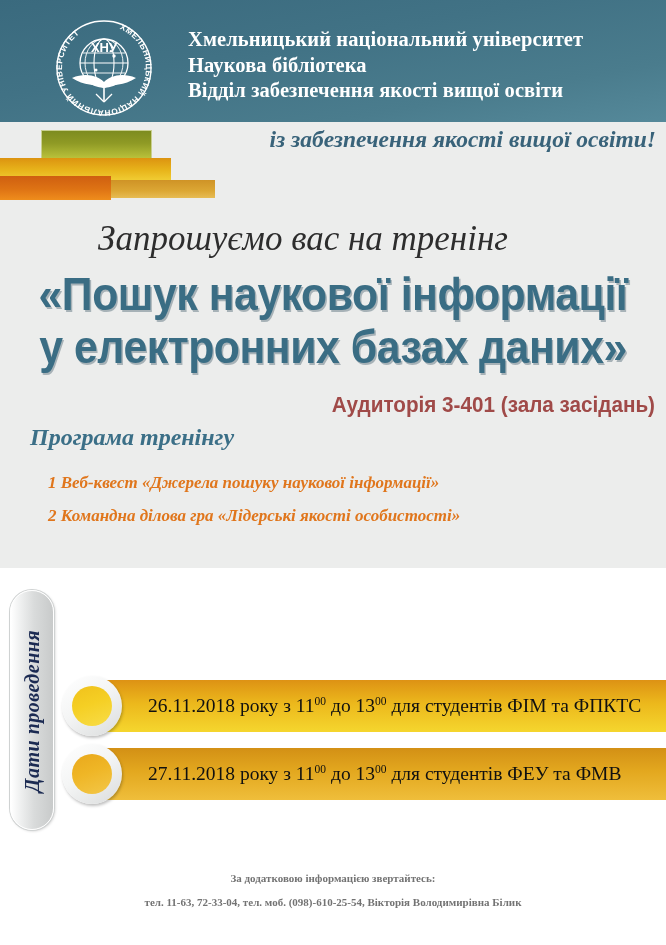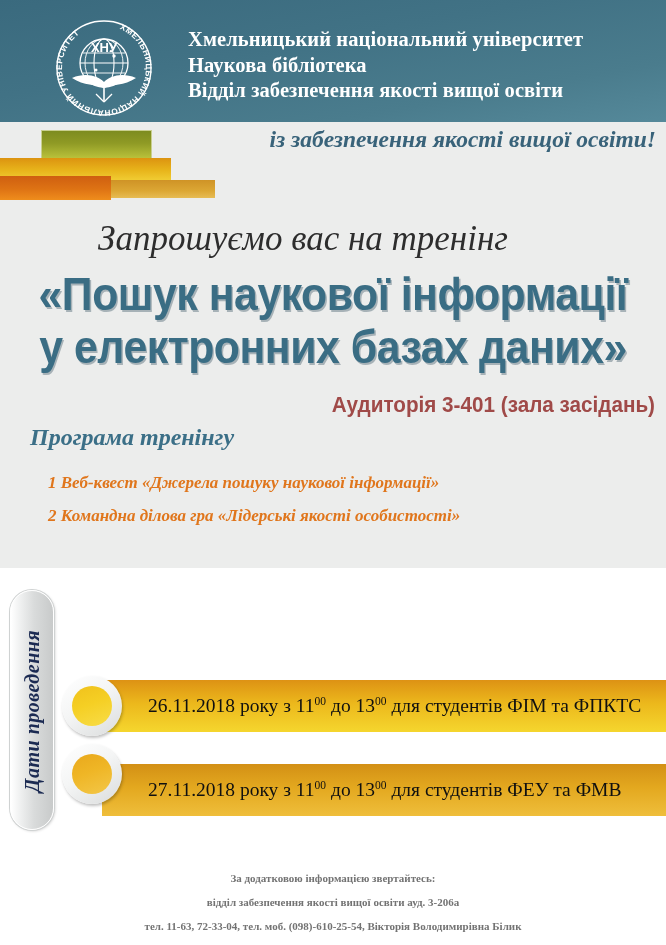--- a/index.html
+++ b/index.html
@@ -218,21 +218,21 @@
   .date-bar {
     position: absolute;
     left: 40px; top: 4px;
     width: 564px; height: 52px;
     box-sizing: border-box;
     display: flex;
     align-items: center;
   }
   .date-bar-1 { background: linear-gradient(180deg, #6f7a18 0%, #8e9a23 42%, #b4bd37 100%); }
   .date-bar-2 { background: linear-gradient(180deg, #dd9214 0%, #ecb81c 45%, #f5d62e 100%); }
-  .date-bar-3 { background: linear-gradient(180deg, #d39015 0%, #e3a81f 45%, #efbe3b 100%); margin-top: 16px; }
+  .date-bar-3 { background: linear-gradient(180deg, #d39015 0%, #e3a81f 45%, #efbe3b 100%); }
 
   .date-text {
     margin-left: 46px;
     color: #101010;
     font-family: "Liberation Serif", serif;
     font-size: 19.5px;
     white-space: nowrap;
   }
   .date-text sup {
     font-size: 11.5px;
@@ -366,17 +366,16 @@
       </div>
       <div class="date-bullet">
         <div class="date-bullet-inner bullet-3"></div>
       </div>
     </div>
 
   </div>
 
   <div class="footer">
     <div>За додатковою інформацією звертайтесь:</div>
-    <div>відділ забезпечення якості вищої освіти ауд. 3-206а</div>
     <div>тел. 11-63, 72-33-04, тел. моб. (098)-610-25-54, Вікторія Володимирівна Білик</div>
   </div>
 
 </div>
 
 </body></html>

